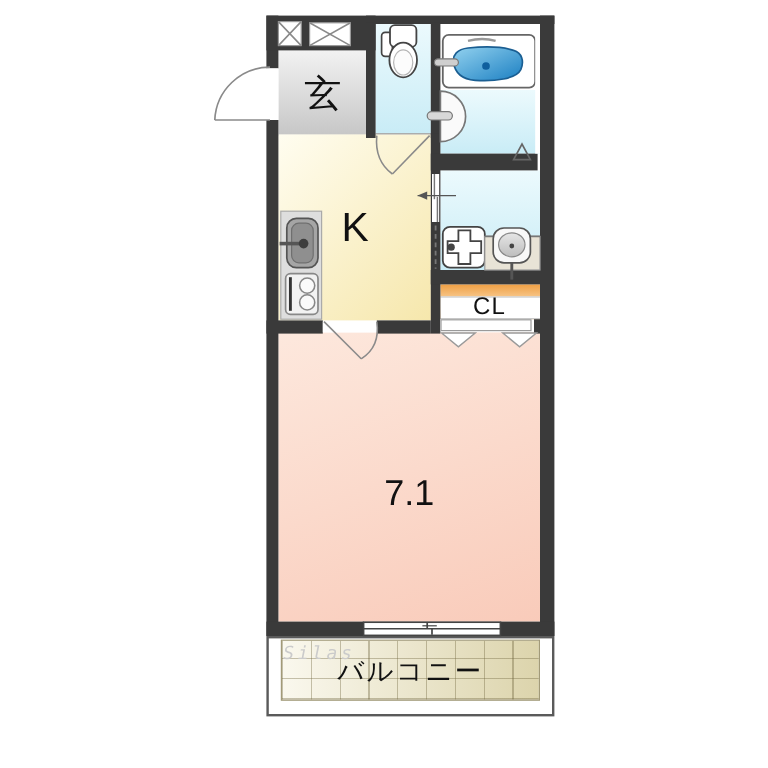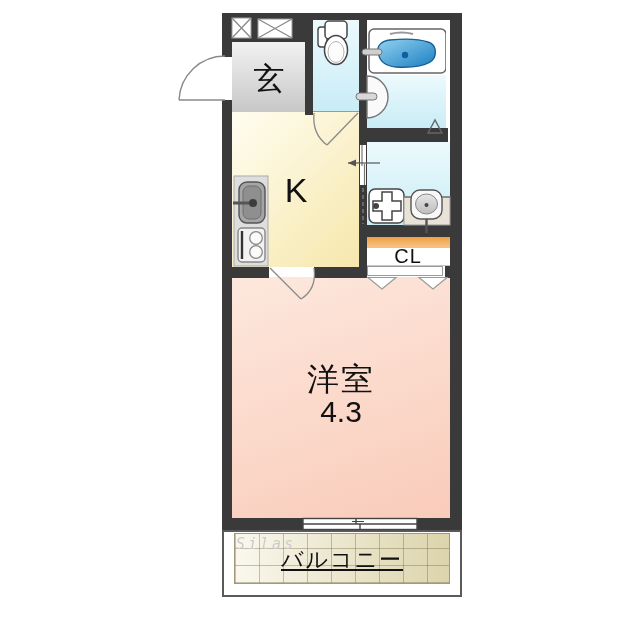--- a/index.html
+++ b/index.html
@@ -182,18 +182,17 @@
       <rect x="303" y="518.5" width="114" height="11" fill="#fff" stroke="#444" stroke-width="1.4"></rect>
       <path d="M303,524 H417" stroke="#444" stroke-width="1.3"></path>
       <path d="M356,519 V524 M360,524 V529" stroke="#444" stroke-width="1.4"></path>
       <path d="M352,521.5 H364" stroke="#444" stroke-width="1"></path>
     </g>
   </svg>
 
   <div class="label" style="left:269px;top:78px;font-size:31px;">玄</div>
   <div class="label" style="left:296px;top:190px;font-size:34px;">K</div>
   <div class="label" style="left:408px;top:256px;font-size:20px;letter-spacing:1px;">CL</div>
-  <div class="label" style="left:341px;top:379px;font-size:32px;letter-spacing:2px;">洋室</div>
-  <div class="label" style="left:341px;top:412px;font-size:30px;">4.3</div>
-  <div class="label" style="left:342px;top:560px;font-size:22px;letter-spacing:2px;text-decoration:underline;">バルコニー</div>
+  <div class="label" style="left:341px;top:412px;font-size:30px;">7.1</div>
+  <div class="label" style="left:342px;top:560px;font-size:22px;letter-spacing:2px;">バルコニー</div>
   <div class="watermark" style="left:236px;top:492px;font-size:15px;margin-top:43px;">Silas</div>
 
 </div>
 
 </body></html>

